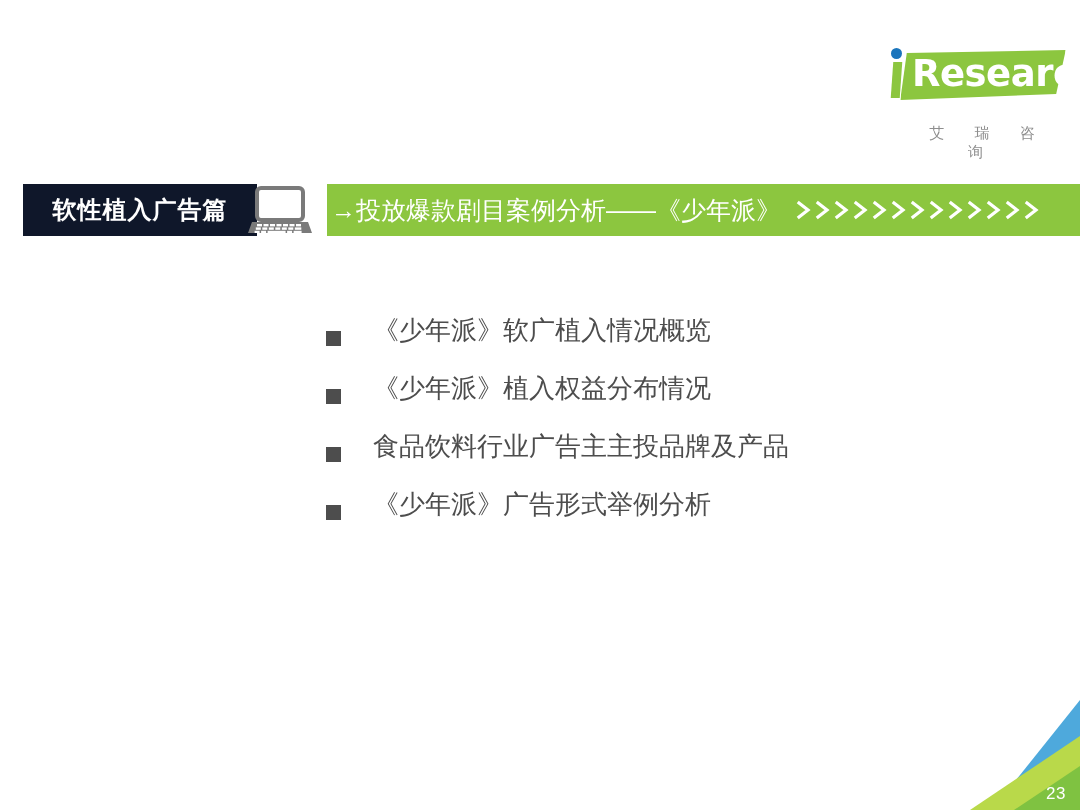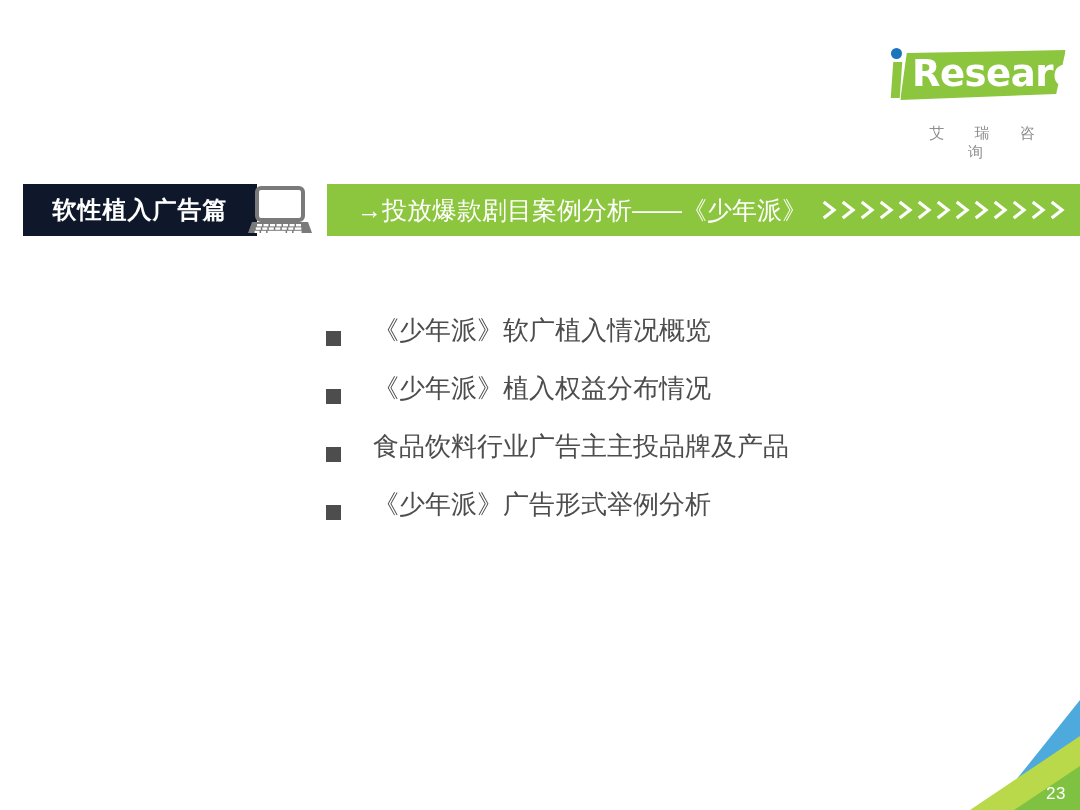--- a/index.html
+++ b/index.html
@@ -131,21 +131,21 @@
     background: #8CC63F;
     display: flex;
     align-items: center;
     overflow: hidden;
   }
   .title-bar-text {
     color: #ffffff;
     font-size: 25px;
     font-weight: 500;
     white-space: nowrap;
-    padding-left: 30px;
+    padding-left: 4px;
   }
   .chevrons {
     display: flex;
     align-items: center;
     margin-left: 14px;
     flex: 0 0 auto;
   }
   .chevron {
     width: 18px;
     height: 24px;

